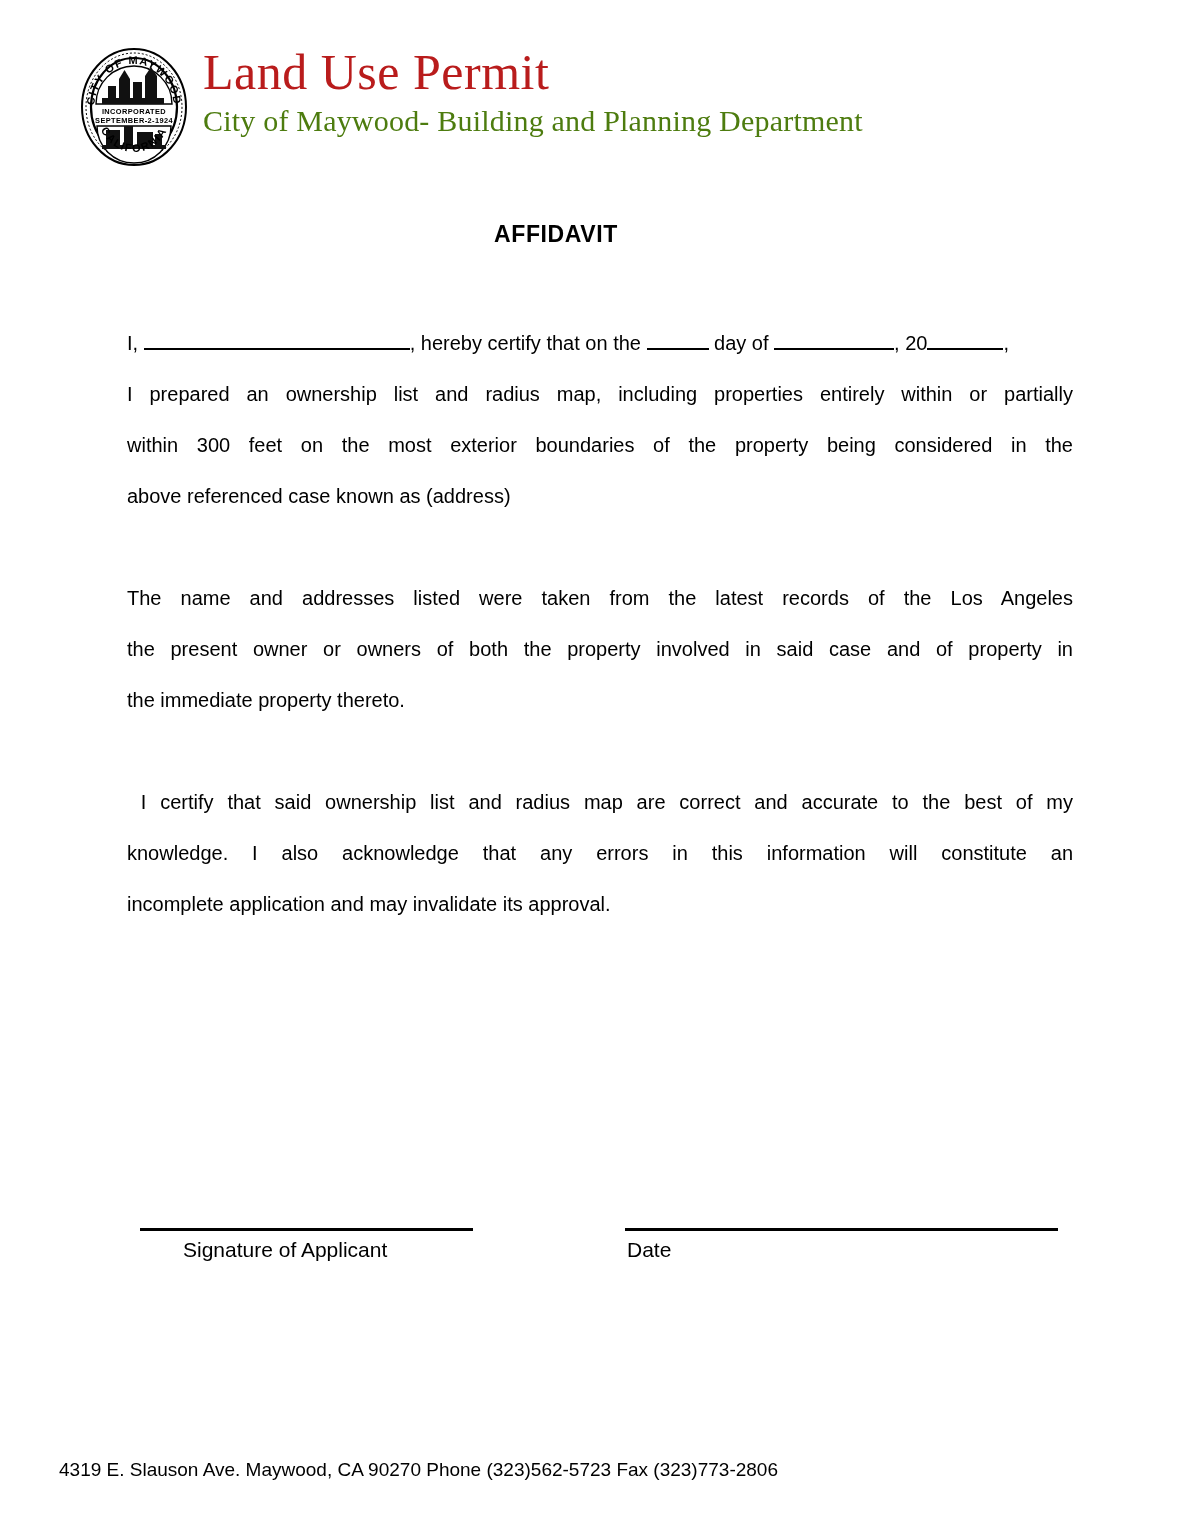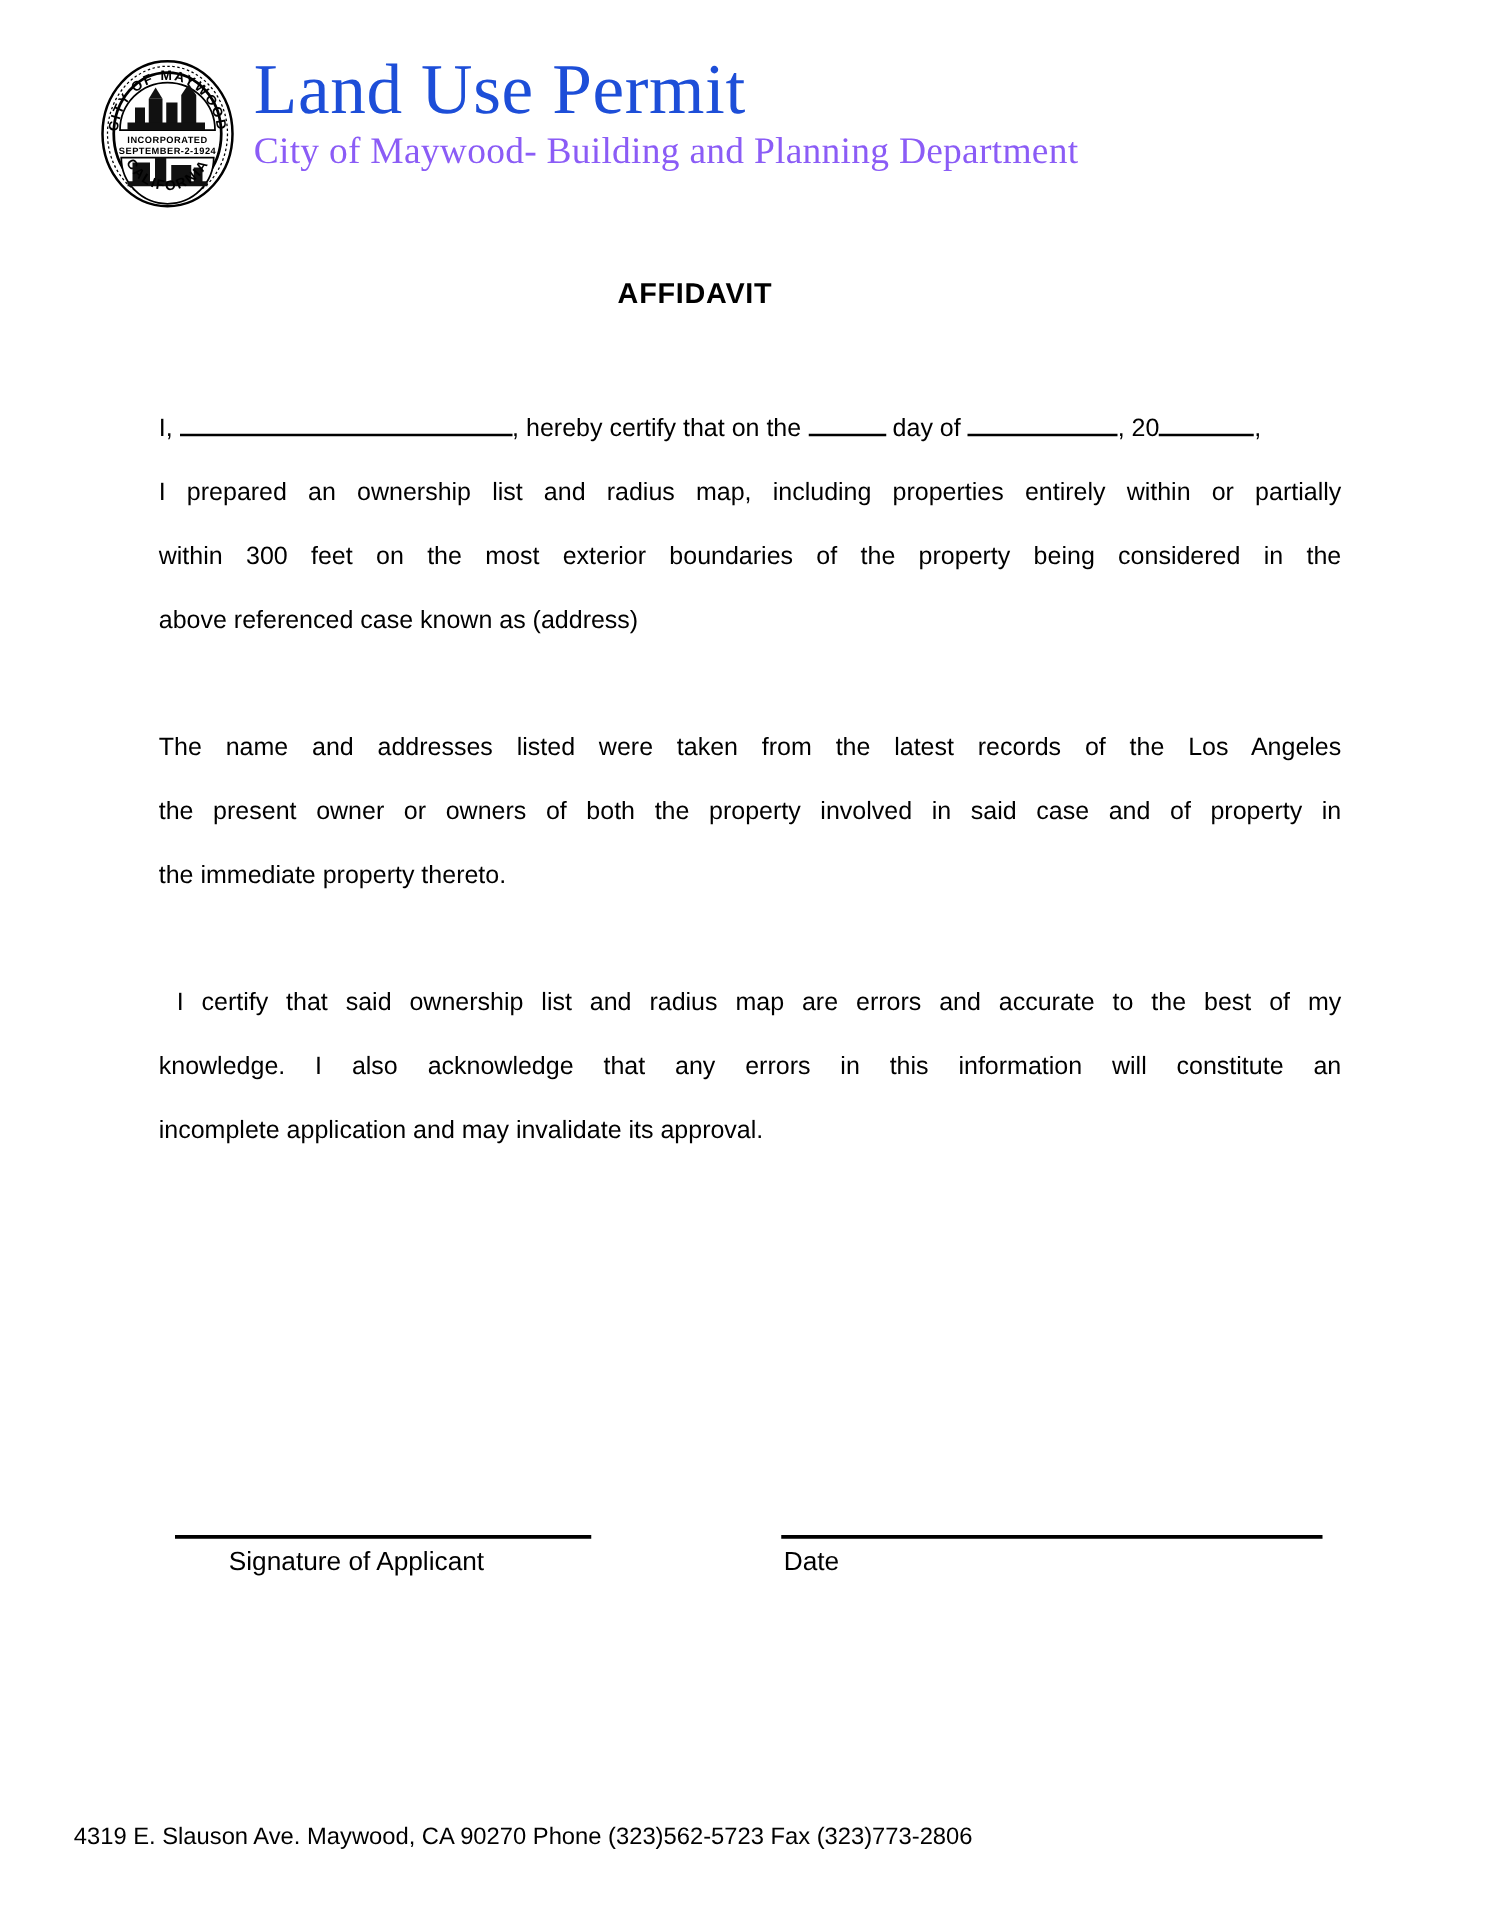--- a/index.html
+++ b/index.html
@@ -35,34 +35,34 @@
   .seal svg { display: block; width: 112px; height: 122px; }
 
   .header-text {
     position: absolute;
     left: 133px;
     top: 0px;
     width: 920px;
   }
   .doc-title {
     font-family: "Liberation Serif", serif;
-    font-size: 57px;
+    font-size: 50px;
     line-height: 60px;
     letter-spacing: 0.5px;
-    color: #1d4ed8;
+    color: #b91c1c;
     white-space: nowrap;
     margin: 0;
     padding: 0;
     font-weight: 400;
   }
   .doc-subtitle {
     font-family: "Liberation Serif", serif;
     font-size: 30px;
     line-height: 38px;
-    color: #8b5cf6;
+    color: #4d7c0f;
     white-space: nowrap;
     margin: 0;
     padding: 0;
     font-weight: 400;
     letter-spacing: 0.2px;
   }
 
   
   .affidavit-heading {
     position: absolute;
@@ -228,21 +228,21 @@
 
     <div class="para">
       <div class="line spread">The name and addresses listed were taken from the latest records of the Los Angeles</div>
       <div class="line spread">the present owner or owners of both the property involved in said case and of property in</div>
       <div class="line natural">the immediate property thereto.</div>
     </div>
 
     <div class="spacer-line"></div>
 
     <div class="para">
-      <div class="line spread">&nbsp;<span>I certify that said ownership list and radius map are errors and accurate to the best of my</span></div>
+      <div class="line spread">&nbsp;<span>I certify that said ownership list and radius map are correct and accurate to the best of my</span></div>
       <div class="line spread">knowledge. I also acknowledge that any errors in this information will constitute an</div>
       <div class="line natural">incomplete application and may invalidate its approval.</div>
     </div>
 
   </div>
 
   <div class="sig-block">
     <div class="sig-line applicant"></div>
     <div class="sig-line date"></div>
     <div class="sig-label applicant">Signature of Applicant</div>

